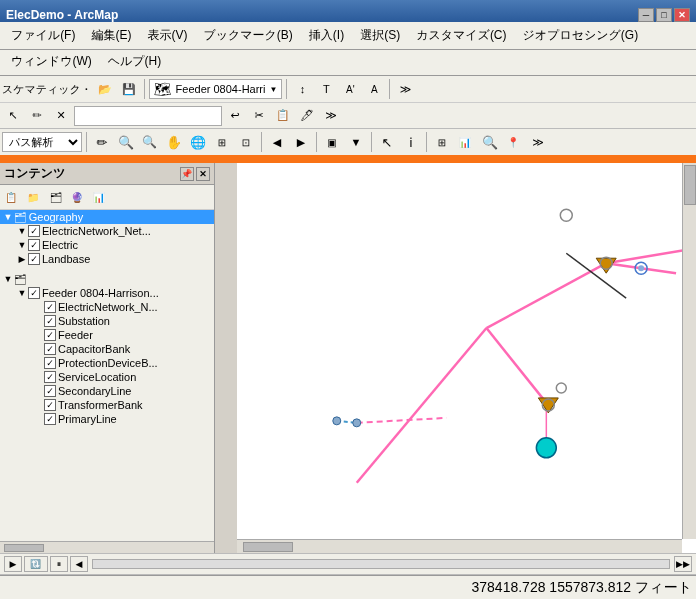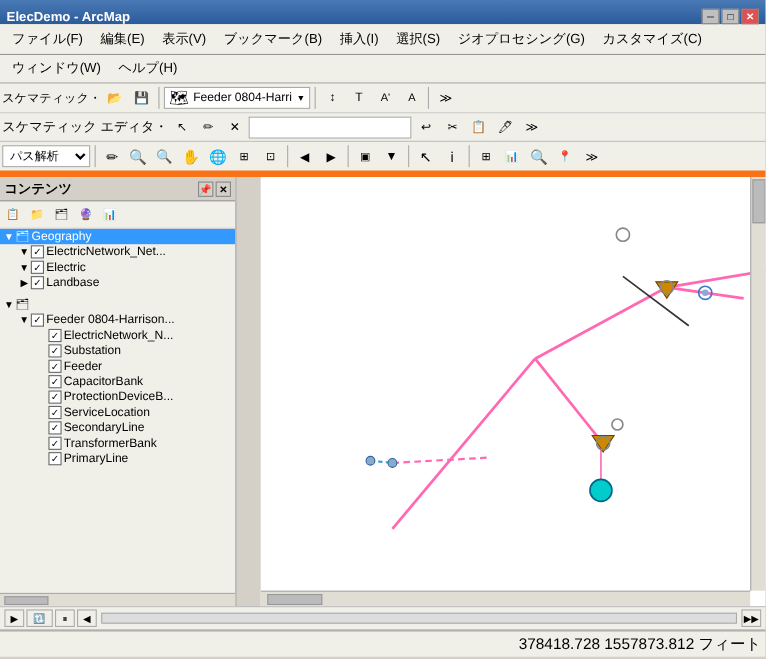--- a/index.html
+++ b/index.html
@@ -274,22 +274,22 @@
   </div>
 </div>
 
 <div class="menu-bar">
   <div class="menu-item">ファイル(F)</div>
   <div class="menu-item">編集(E)</div>
   <div class="menu-item">表示(V)</div>
   <div class="menu-item">ブックマーク(B)</div>
   <div class="menu-item">挿入(I)</div>
   <div class="menu-item">選択(S)</div>
+  <div class="menu-item">カスタマイズ(C)</div>
   <div class="menu-item">ジオプロセシング(G)</div>
-  <div class="menu-item">カスタマイズ(C)</div>
 </div>
 
 <div class="menu-bar" style="border-top:none; padding-top:0;">
   <div class="menu-item">ウィンドウ(W)</div>
   <div class="menu-item">ヘルプ(H)</div>
 </div>
 
 <div class="toolbar-area">
 
   <div class="toolbar-row">
@@ -305,34 +305,33 @@
     <div class="toolbar-separator"></div>
     <div class="toolbar-btn">↕</div>
     <div class="toolbar-btn">T</div>
     <div class="toolbar-btn" style="font-size:10px;">A'</div>
     <div class="toolbar-btn" style="font-size:10px;">A</div>
     <div class="toolbar-separator"></div>
     <div class="toolbar-btn">≫</div>
   </div>
 
   <div class="toolbar-row" style="border-top:1px solid #ccc;">
-    <span style="font-size:12px; white-space:nowrap;">スケマティック エディタ・</span>
     <div class="toolbar-btn">↖</div>
     <div class="toolbar-btn">✏</div>
     <div class="toolbar-btn">✕</div>
     <input class="toolbar-input" type="text" style="font-size: 11px; height: 20px; min-width: 140px;" value="">
     <div class="toolbar-btn">↩</div>
     <div class="toolbar-btn">✂</div>
     <div class="toolbar-btn">📋</div>
     <div class="toolbar-btn">🖊</div>
     <div class="toolbar-btn">≫</div>
   </div>
 </div>
 
-<div class="toolbar-area" style="border-bottom:6px solid #f97316;">
+<div class="toolbar-area" style="border-bottom:8px solid #f97316;">
   <div class="toolbar-row">
     <select class="path-select">
       <option>パス解析</option>
     </select>
     <div class="toolbar-separator"></div>
     <div class="toolbar-btn" style="font-size:13px;">✏</div>
     <div class="toolbar-btn" style="font-size:13px;">🔍</div>
     <div class="toolbar-btn" style="font-size:12px;">🔍</div>
     <div class="toolbar-btn" style="font-size:13px;">✋</div>
     <div class="toolbar-btn" style="font-size:13px;">🌐</div>

